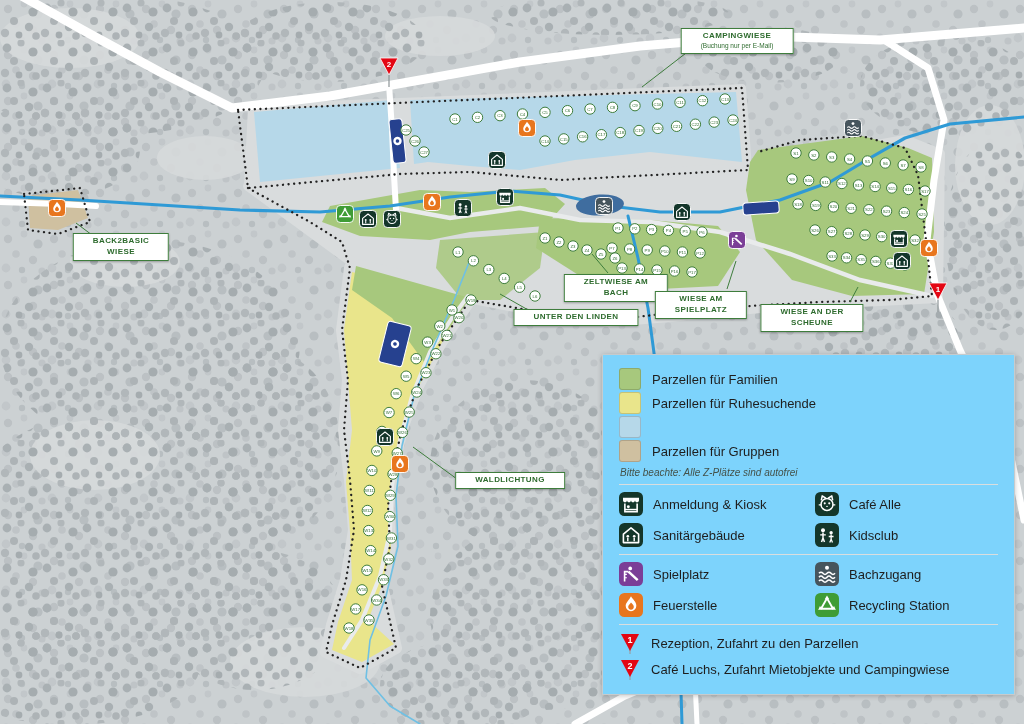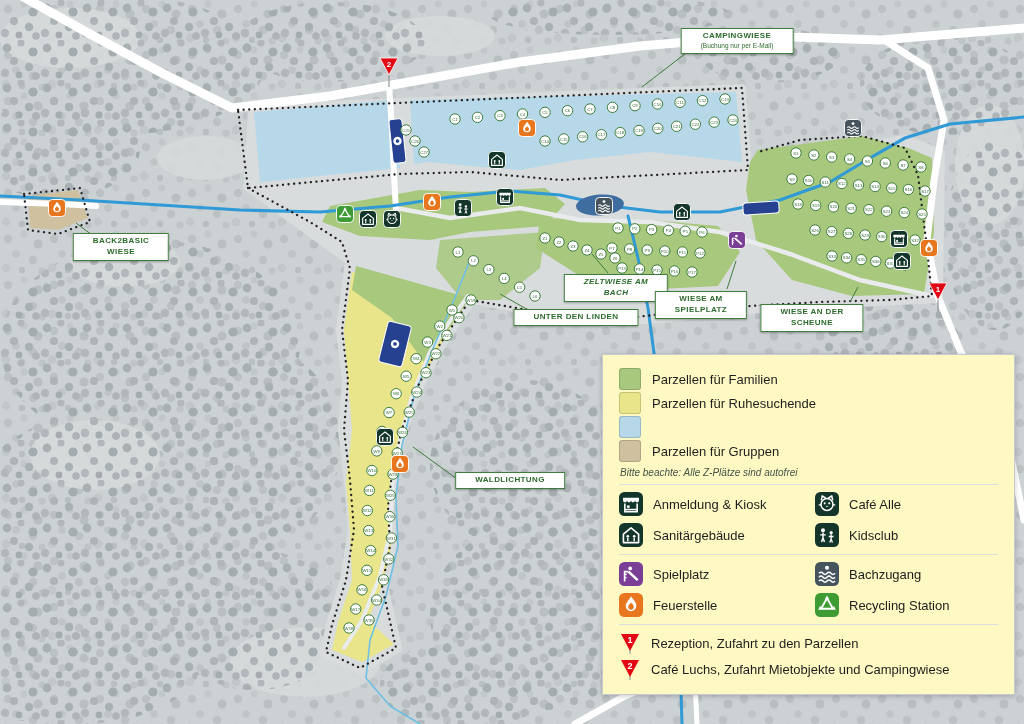--- a/index.html
+++ b/index.html
@@ -5,21 +5,21 @@
   html,body{margin:0;padding:0;background:#e9eaea}
   .stage{position:relative;width:1024px;height:724px;overflow:hidden;background:#ccd1d3;
          font-family:"Liberation Sans","DejaVu Sans",sans-serif}
   #map-svg{position:absolute;left:0;top:0}
   #map-svg text{font-family:"Liberation Sans","DejaVu Sans",sans-serif}
   #labels{position:absolute;left:0;top:0;width:1024px;height:724px;pointer-events:none}
   .area-label{position:absolute;transform:translate(-50%,0);background:#fff;border:1px solid #3e7d3c;
               color:#2e6b2e;font-size:8px;font-weight:bold;letter-spacing:.4px;padding:2px 19px;
               text-align:center;line-height:1.35;box-shadow:0 1px 2px rgba(0,0,0,.3);white-space:nowrap}
   .area-label .sub{font-size:6.5px;font-weight:normal;letter-spacing:0}
-  #legend{position:absolute;left:602px;top:354px;width:413px;height:341px;background:#fef9c3;
+  #legend{position:absolute;left:602px;top:354px;width:413px;height:341px;background:#7dd3fc;
           border:1px solid #c6cbcd;box-shadow:0 1px 5px rgba(0,0,0,.22);padding:12px 16px;
           box-sizing:border-box;font-size:13px;color:#1e1e1e;z-index:5;overflow:hidden}
   .lg-row{display:flex;align-items:center;gap:11px;height:24px}
   .swatch{width:20px;height:20px;border-radius:3px;border:1px solid rgba(0,0,0,.15);flex:0 0 auto}
   .lg-note{font-style:italic;font-size:10px;color:#44524a;margin:4px 0 2px 1px}
   .lg-hr{border:none;border-top:1px solid #dadedf;margin:6px 0}
   .lg-grid{display:grid;grid-template-columns:196px 1fr;row-gap:5px}
   .lg-item{display:flex;align-items:center;gap:10px;height:26px}
   .lg-item svg,.lg-flag svg{flex:0 0 auto}
   .lg-flag{display:flex;align-items:center;gap:10px;height:25px;margin-top:1px}
@@ -809,21 +809,21 @@
 
   <div id="labels">
       <div class="area-label" style="left: 737px; top: 28px;">
         <div>CAMPINGWIESE</div>
         <div class="sub">(Buchung nur per E-Mail)</div>
       </div>
       <div class="area-label" style="left: 121px; top: 233px;">
         <div>BACK2BASIC</div>
         <div>WIESE</div>
       </div>
-      <div class="area-label" style="left: 616px; top: 274px; font-style: italic;">
+      <div class="area-label" style="left: 616px; top: 274px;">
         <div>ZELTWIESE AM</div>
         <div>BACH</div>
       </div>
       <div class="area-label" style="left: 576px; top: 309px;">
         <div>UNTER DEN LINDEN</div>
       </div>
       <div class="area-label" style="left: 701px; top: 291px;">
         <div>WIESE AM</div>
         <div>SPIELPLATZ</div>
       </div>

